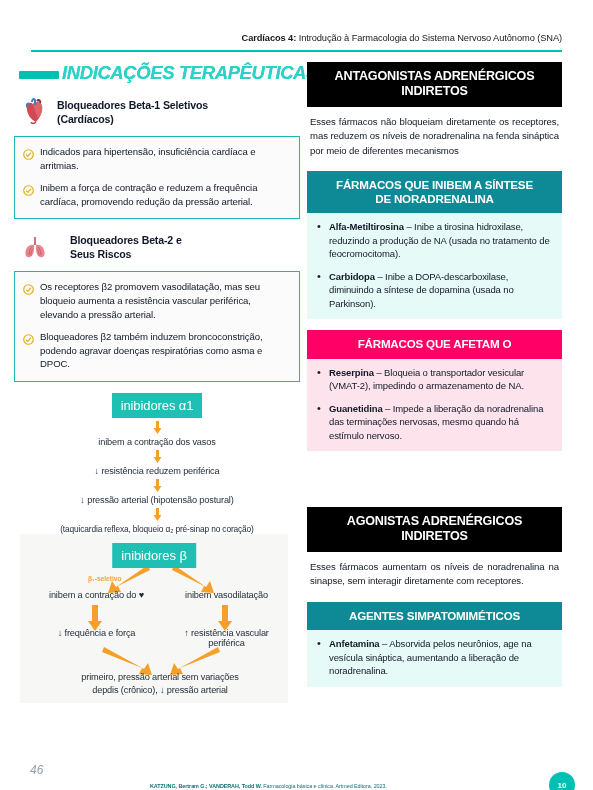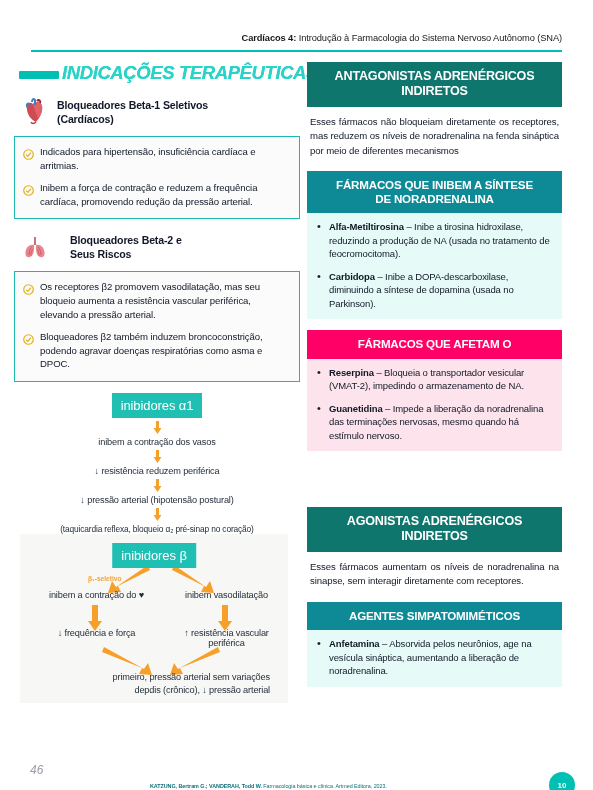--- a/index.html
+++ b/index.html
@@ -89,32 +89,32 @@
     background:#f7f7f5; padding:9px 6px 10px 6px;
     width:268px; left:6px;
   }
   .flow2 { position:relative; height:150px; }
   .f2-top   { position:absolute; left:50%; transform:translateX(-50%); top:0; }
   .f2-label { position:absolute; left:62px; top:32px; font-size:6.6px; color:#f2a33c; font-weight:bold; }
   .f2-l1 { position:absolute; left:8px;  top:47px; width:125px; text-align:center; }
   .f2-r1 { position:absolute; left:138px;top:47px; width:125px; text-align:center; }
   .f2-l2 { position:absolute; left:8px;  top:85px; width:125px; text-align:center; }
   .f2-r2 { position:absolute; left:138px;top:85px; width:125px; text-align:center; }
-  .f2-bot{ position:absolute; left:0; top:128px; width:244px; text-align:right; }
+  .f2-bot{ position:absolute; left:12px; top:128px; width:244px; text-align:center; }
   .f2-bot .fl-line { line-height:1.45; }
   .f2svg { position:absolute; left:0; top:0; width:268px; height:150px; pointer-events:none; }
 
   
   .rblock { margin-bottom:11px; }
   .rhead {
     color:#ffffff; text-align:center; font-weight:bold;
     font-size:12.6px; line-height:1.18; padding:7px 8px 8px 8px;
     letter-spacing:-0.2px;
   }
-  .rhead.teal  { background:#0f766e; }
+  .rhead.teal  { background:#000000; }
   .rhead.dark  { background:#0e8a96; font-size:11.6px; }
   .rhead.pink  { background:#ff0066; font-size:11.6px; }
   .rhead.dark2 { background:#0e8a96; font-size:11.6px; }
   .rpara {
     font-size:9.6px; color:#111827; line-height:1.5;
     text-align:justify; padding:8px 3px 2px 3px; letter-spacing:-0.1px;
   }
   .rlist { background:#e6fbf8; padding:7px 10px 9px 10px; }
   .rlist.pinkbg { background:#fde3ec; }
   .rli { display:flex; gap:6px; margin-bottom:9px; }

